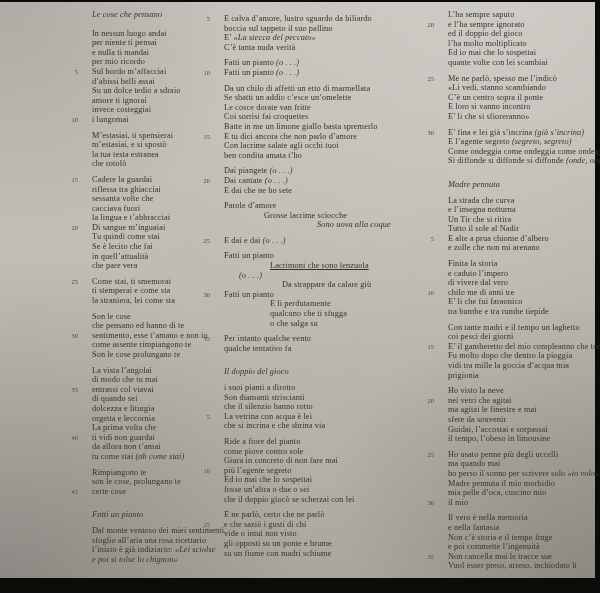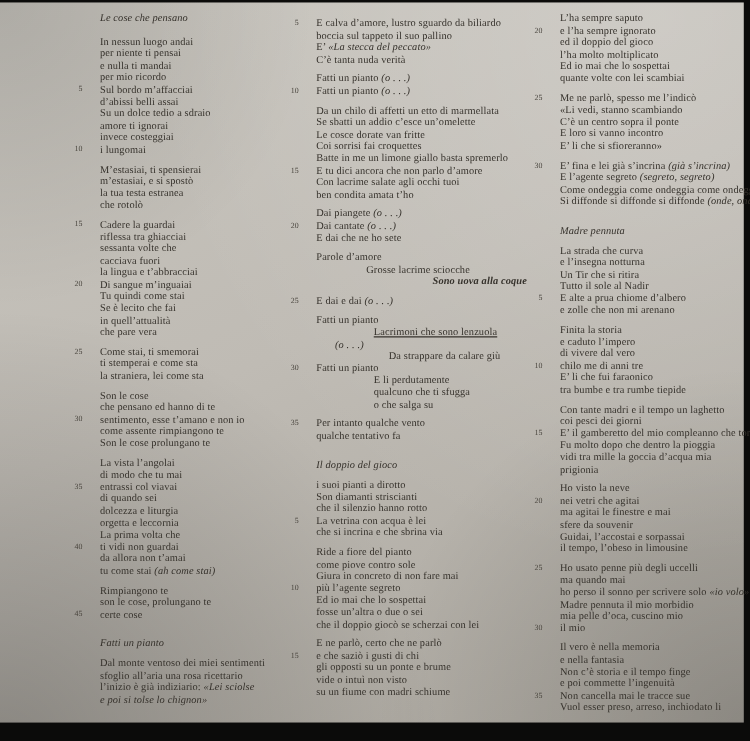--- a/index.html
+++ b/index.html
@@ -17,22 +17,22 @@
       radial-gradient(ellipse at 100% 100%, rgba(0,0,0,0.18), rgba(0,0,0,0) 35%),
       linear-gradient(155deg, #c8c5be 0%, #bfbbb4 45%, #aaa69e 100%);
   }
   .col {
     position:absolute;
     font-size:8.3px; line-height:9.6px;
     letter-spacing:0.1px;
     color:#36322c;
     white-space:nowrap;
   }
-  .col-left   { left:80px;  top:8px;  }
-  .col-middle { left:253px; top:12px; }
+  .col-left   { left:92px;  top:8px;  }
+  .col-middle { left:224px; top:12px; }
   .col-right  { left:448px; top:8px;  }
   .song-title { font-style:italic; margin:14px 0 6px 0; }
   .song-title.first { margin-top:0; margin-bottom:9px; }
   .stanza { margin-bottom:6px; }
   .line { position:relative; }
   .ln {
     position:absolute; left:-38px; top:1px; width:24px;
     text-align:right; font-size:6.3px; line-height:8px;
     color:#49453e;
   }
@@ -133,21 +133,21 @@
         <div class="line"><span>ben condita amata t’ho</span></div>
       </div>
       <div class="stanza">
         <div class="line"><span>Dai piangete </span><span class="em">(o . . .)</span></div>
         <div class="line"><span class="ln">20</span><span>Dai cantate </span><span class="em">(o . . .)</span></div>
         <div class="line"><span>E dai che ne ho sete</span></div>
       </div>
       <div class="stanza">
         <div class="line"><span>Parole d’amore</span></div>
         <div class="line" style="padding-left: 40px;"><span>Grosse lacrime sciocche</span></div>
-        <div class="line" style="padding-left: 93px; font-weight: bold;"><span class="em">Sono uova alla coque</span></div>
+        <div class="line" style="padding-left: 93px;"><span class="em">Sono uova alla coque</span></div>
       </div>
       <div class="stanza">
         <div class="line"><span class="ln">25</span><span>E dai e dai </span><span class="em">(o . . .)</span></div>
       </div>
       <div class="stanza">
         <div class="line"><span>Fatti un pianto</span></div>
         <div class="line" style="padding-left: 46px; text-decoration: underline;"><span>Lacrimoni che sono lenzuola</span></div>
         <div class="line" style="padding-left: 15px;"><span class="em">(o . . .)</span></div>
         <div class="line" style="padding-left: 58px;"><span>Da strappare da calare giù</span></div>
         <div class="line"><span class="ln">30</span><span>Fatti un pianto</span></div>
@@ -172,22 +172,22 @@
         <div class="line"><span>come piove contro sole</span></div>
         <div class="line"><span>Giura in concreto di non fare mai</span></div>
         <div class="line"><span class="ln">10</span><span>più l’agente segreto</span></div>
         <div class="line"><span>Ed io mai che lo sospettai</span></div>
         <div class="line"><span>fosse un’altra o due o sei</span></div>
         <div class="line"><span>che il doppio giocò se scherzai con lei</span></div>
       </div>
       <div class="stanza">
         <div class="line"><span>E ne parlò, certo che ne parlò</span></div>
         <div class="line"><span class="ln">15</span><span>e che saziò i gusti di chi</span></div>
+        <div class="line"><span>vide o intuì non visto</span></div>
         <div class="line"><span>gli opposti su un ponte e brume</span></div>
-        <div class="line"><span>vide o intuì non visto</span></div>
         <div class="line"><span>su un fiume con madri schiume</span></div>
       </div>
     </div>
   <div class="col col-right">
       <div class="stanza">
         <div class="line"><span>L’ha sempre saputo</span></div>
         <div class="line"><span class="ln">20</span><span>e l’ha sempre ignorato</span></div>
         <div class="line"><span>ed il doppio del gioco</span></div>
         <div class="line"><span>l’ha molto moltiplicato</span></div>
         <div class="line"><span>Ed io mai che lo sospettai</span></div>

